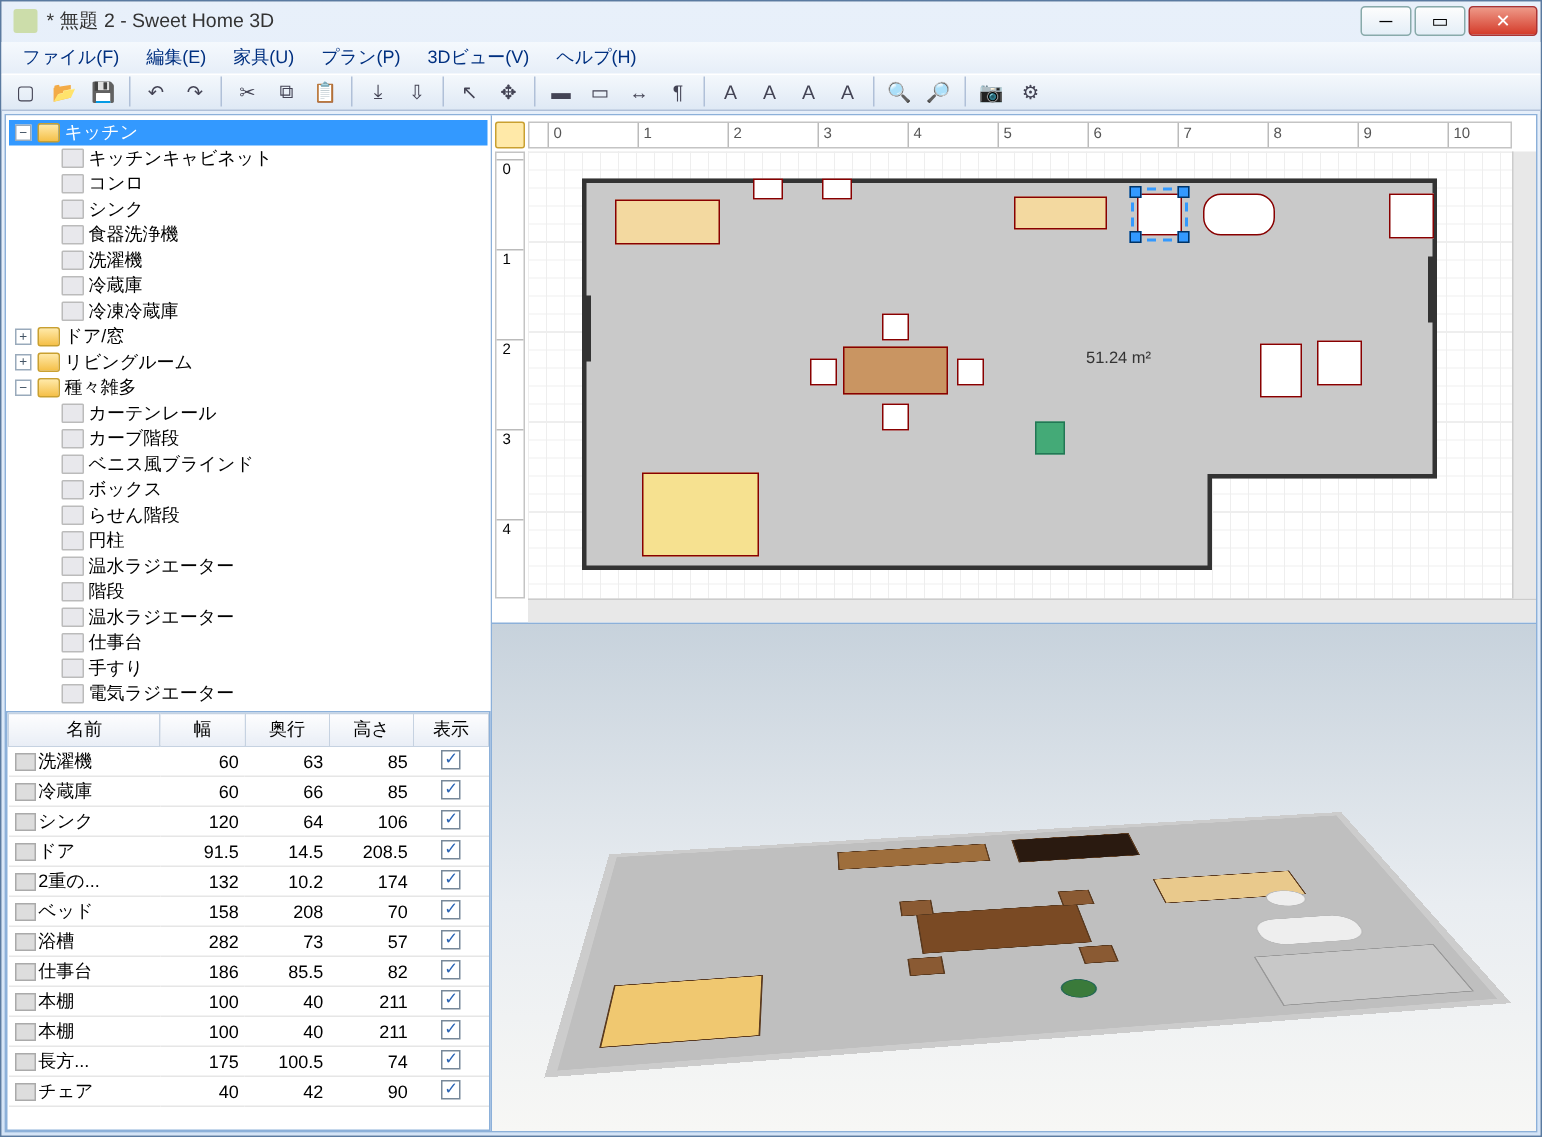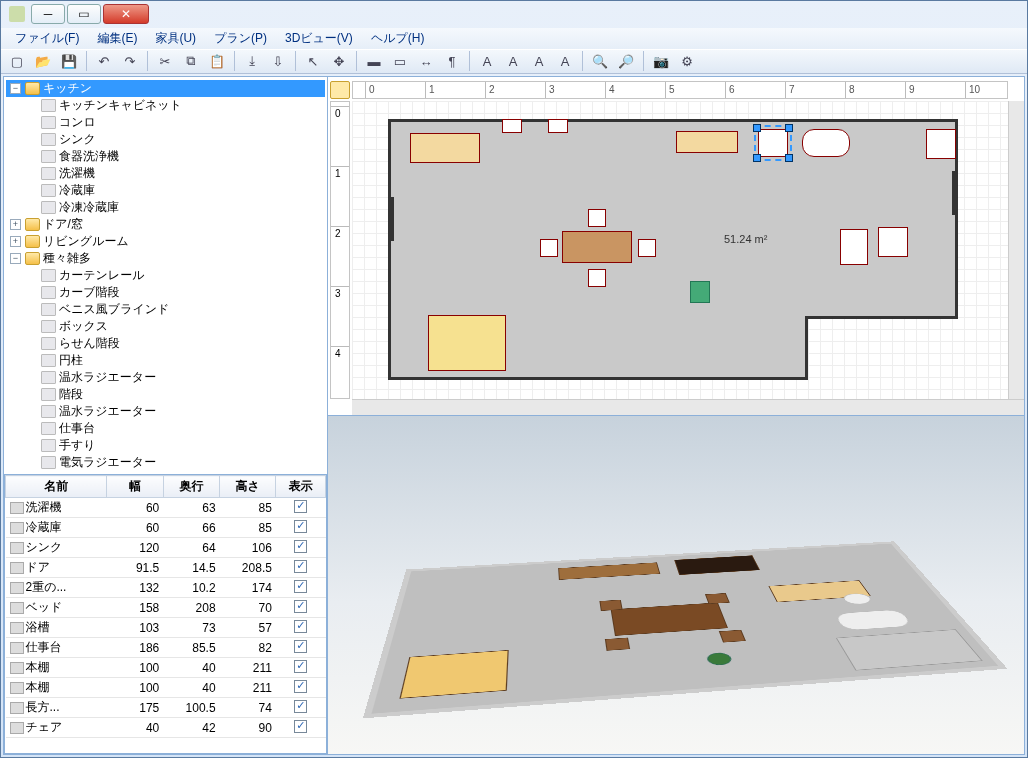--- a/index.html
+++ b/index.html
@@ -29,21 +29,21 @@
 .tree-node.sel { background:#3399ff; color:#fff; }
 .expander { width:11px; height:11px; border:1px solid #9ab; margin-right:4px; font-size:9px; line-height:9px; text-align:center; background:#fff; color:#456; }
 .expander.empty { border:none; background:none; }
 .fldr { width:15px; height:13px; margin-right:3px; }
 .fldr.folder { background: linear-gradient(#ffe9a8,#f5c049); border:1px solid #c9a030; border-radius:2px; }
 .fldr.item { background: #e8e8ec; border:1px solid #bbb; border-radius:1px; }
 .indent1 { padding-left: 20px; }
 
 .furniture-table { height: 280px; border:1px solid #8cb0d9; overflow:auto; }
 .ftable { width:100%; border-collapse:collapse; font-size:12px; }
-.ftable th { background: linear-gradient(#fdfdfe,#e9eef6); border:1px solid #c6d2e1; padding:2px 4px; font-weight:bold; text-align:center; height:20px; position:sticky; top:0; }
+.ftable th { background: linear-gradient(#fdfdfe,#e9eef6); border:1px solid #c6d2e1; padding:2px 4px; font-weight:normal; text-align:center; height:20px; position:sticky; top:0; }
 .ftable td { border-bottom:1px solid #e6e6e6; padding:1px 4px; height:18px; }
 .ftable td.num { text-align:right; }
 .ftable td.chk { text-align:center; }
 .ftable tr.selrow td { background:#3399ff; color:#fff; }
 .row-icon { display:inline-block; width:14px; height:12px; background:#ddd; border:1px solid #aaa; margin-right:2px; vertical-align:middle; }
 .chkbox { width:13px; height:13px; border:1px solid #789; background:#fff; display:inline-block; position:relative; }
 .chkbox::after { content:"✓"; position:absolute; top:-2px; left:1px; font-size:11px; color:#2a64b4; }
 
 .plan-panel { flex:1; position:relative; background:#fff; overflow:hidden; border-bottom:1px solid #8cb0d9; }
 .plan-sticky { position:absolute; left:2px; top:4px; width:20px; height:18px; background:#ffe9a8; border:1px solid #c9a030; border-radius:2px; z-index:5; }
@@ -73,20 +73,21 @@
 .floor3d { position:absolute; left:50%; top:50%; width:560px; height:290px; transform: translate(-50%,-40%) perspective(900px) rotateX(62deg) rotateZ(-8deg); background:#bfbfbf; border:6px solid #ccc; }
 .floor3d .wall-top { position:absolute; left:-6px; right:-6px; top:-46px; height:40px; background:linear-gradient(#e6e6e2,#cfcfc8); transform-origin:bottom; transform:rotateX(-90deg); border:1px solid #bbb; }
 .obj3d { position:absolute; background:#8a5a33; border:1px solid #5a3a1f; }
 </style>
 </head>
 <body>
 
 <div class="window">
   <div class="titlebar">
     <span class="icon"></span>
+    <span class="title">* 無題 2 - Sweet Home 3D</span>
     <div class="win-controls">
       <div class="win-btn">─</div>
       <div class="win-btn">▭</div>
       <div class="win-btn close">✕</div>
     </div>
   </div>
 
   <div class="menubar" id="menubar">
       <span>ファイル(F)</span>
       <span>編集(E)</span>
@@ -299,21 +300,21 @@
               </tr>
               <tr>
                 <td><span class="row-icon"></span><span>ベッド</span></td>
                 <td class="num">158</td>
                 <td class="num">208</td>
                 <td class="num">70</td>
                 <td class="chk"><span class="chkbox"></span></td>
               </tr>
               <tr>
                 <td><span class="row-icon"></span><span>浴槽</span></td>
-                <td class="num">103</td>
+                <td class="num">282</td>
                 <td class="num">73</td>
                 <td class="num">57</td>
                 <td class="chk"><span class="chkbox"></span></td>
               </tr>
               <tr>
                 <td><span class="row-icon"></span><span>仕事台</span></td>
                 <td class="num">186</td>
                 <td class="num">85.5</td>
                 <td class="num">82</td>
                 <td class="chk"><span class="chkbox"></span></td>

